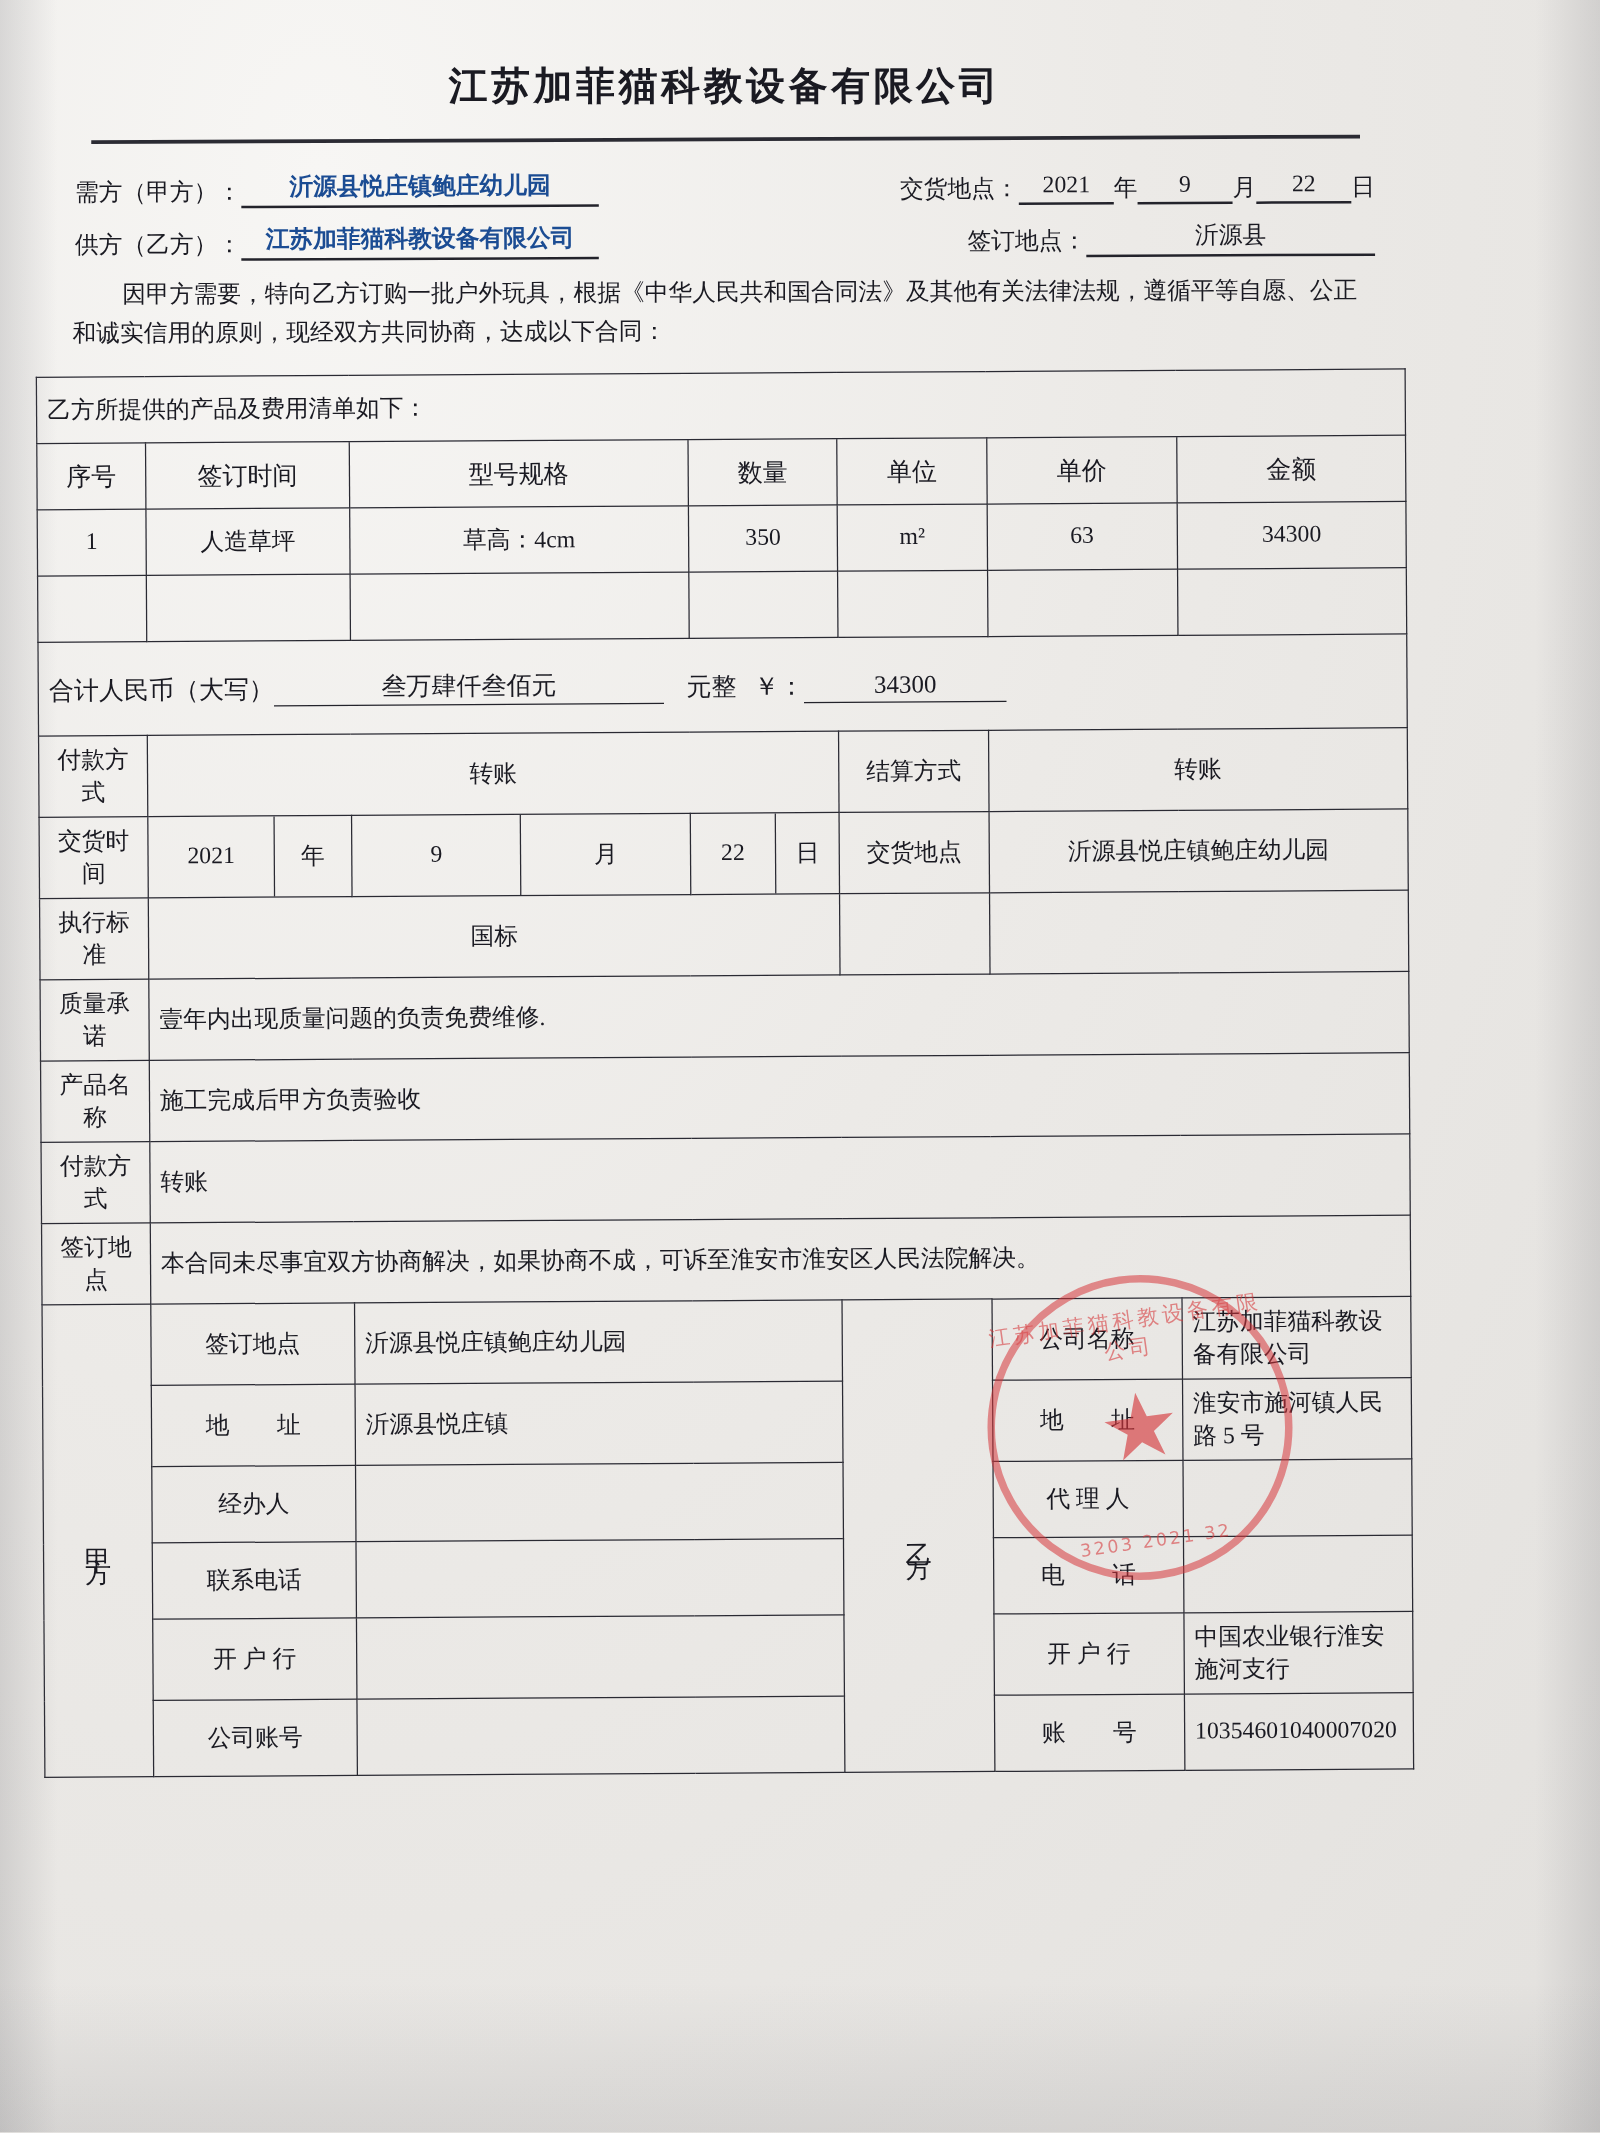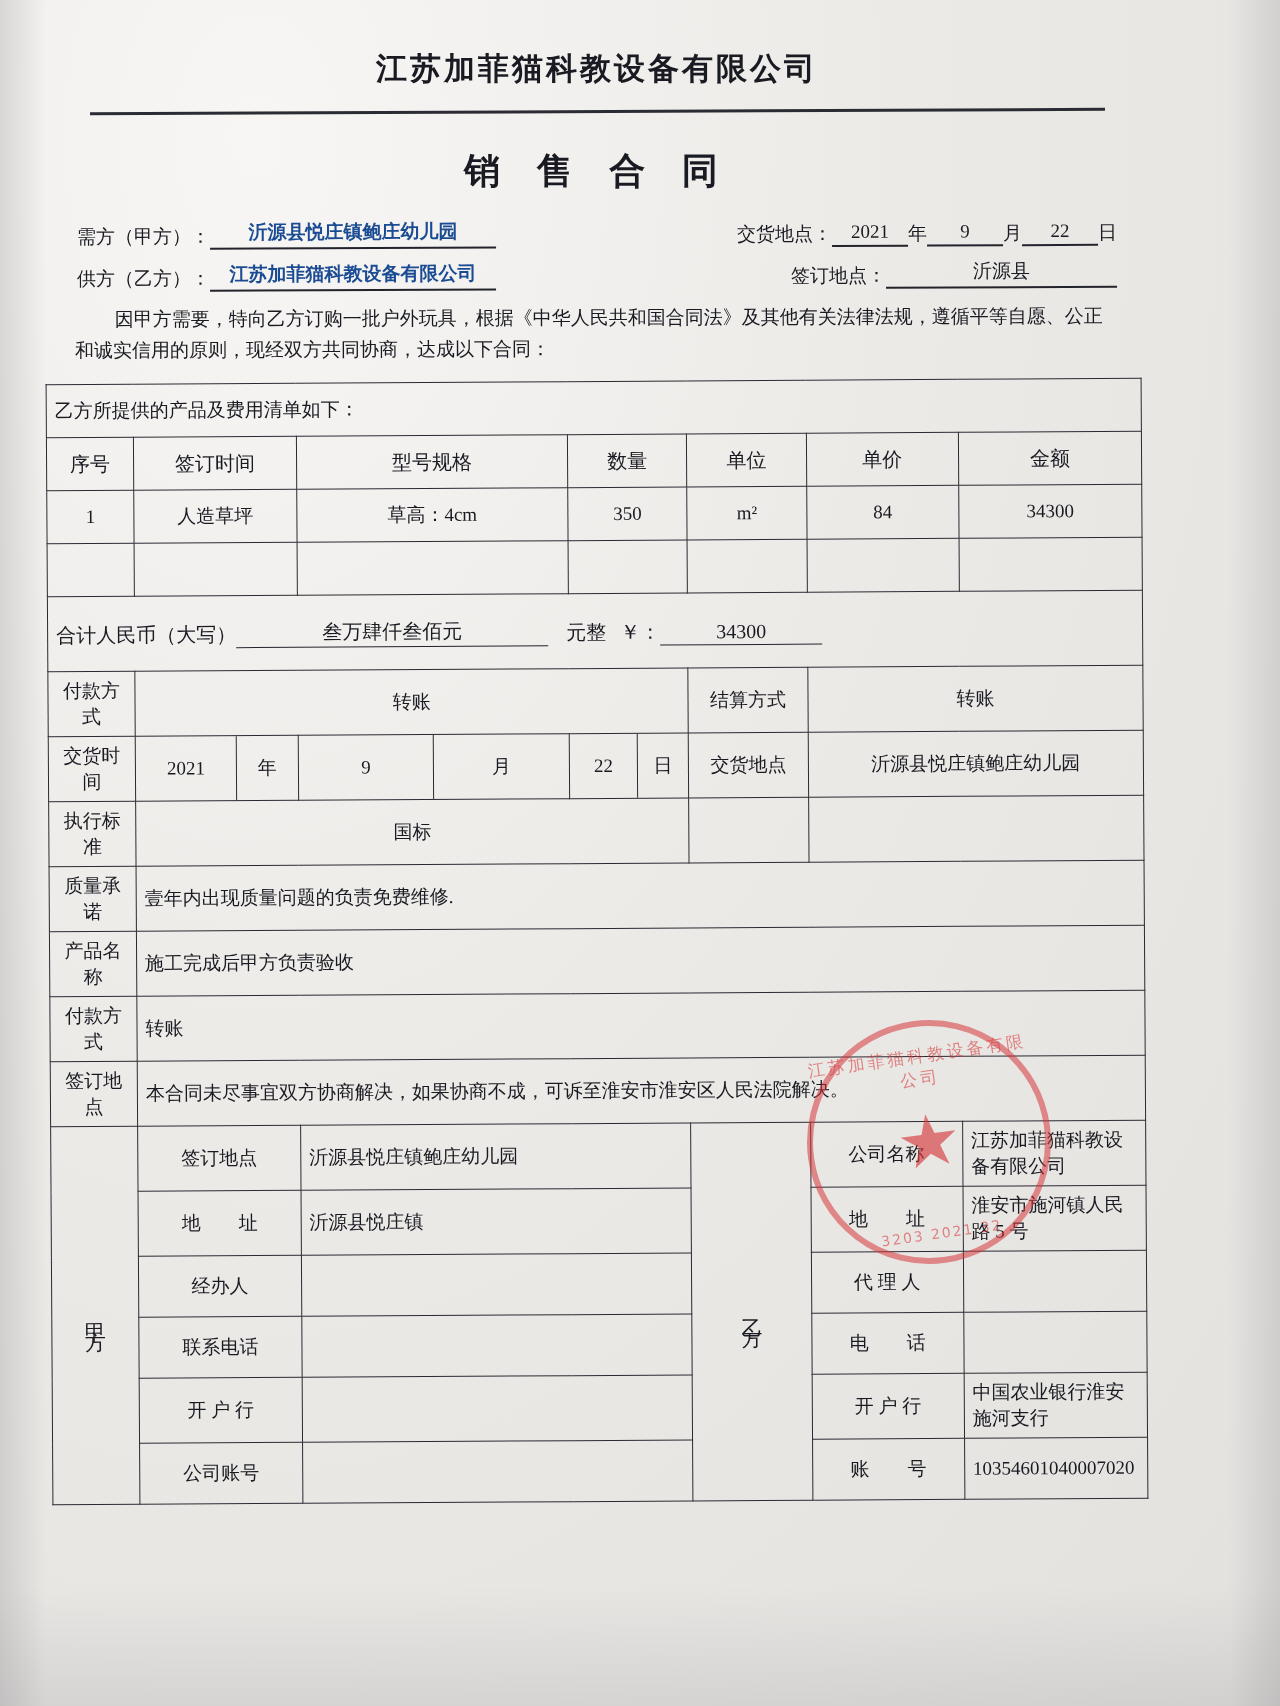--- a/index.html
+++ b/index.html
@@ -38,21 +38,21 @@
   }
   .shadow-bottom {
     position: absolute;
     left: 0; bottom: 0; width: 100%; height: 120px;
     background: linear-gradient(to top, rgba(120,120,125,0.16), rgba(255,255,255,0));
     pointer-events: none;
   }
 
   .content {
     position: absolute;
-    left: 17px; top: 0;
+    left: 0; top: 0;
     width: 1160px;
   }
 
   .company-header {
     text-align: center;
     font-size: 31px;
     font-weight: bold;
     letter-spacing: 3px;
     padding-top: 48px;
     font-family: "DejaVu Sans", "Liberation Sans", sans-serif;
@@ -180,21 +180,20 @@
 </style>
 </head>
 <body>
 
 <div class="sheet"></div>
 
 <div class="content">
 
   <div class="company-header">江苏加菲猫科教设备有限公司</div>
   <div class="rule"></div>
-  <div class="doc-title">销 售 合 同</div>
 
   <div class="party-block">
     <div class="party-row">
       <span class="party-label">需方（甲方）：</span>
       <span class="fill">沂源县悦庄镇鲍庄幼儿园</span>
       <span class="right-group">
         <span class="party-label">交货地点：</span>
         <span class="fill sm dark">2021</span>
         <span>年</span>
         <span class="fill sm dark">9</span>
@@ -229,21 +228,21 @@
         <td class="c" style="width:11%">单位</td>
         <td class="c" style="width:13%">单价</td>
         <td class="c" style="width:17%">金额</td>
       </tr>
       <tr class="tall">
         <td class="c">1</td>
         <td class="c">人造草坪</td>
         <td class="c">草高：4cm</td>
         <td class="c">350</td>
         <td class="c">m²</td>
-        <td class="c">84</td>
+        <td class="c">63</td>
         <td class="c">34300</td>
       </tr>
       <tr class="tall">
         <td class="c"></td>
         <td class="c"></td>
         <td class="c"></td>
         <td class="c"></td>
         <td class="c"></td>
         <td class="c"></td>
         <td class="c"></td>

